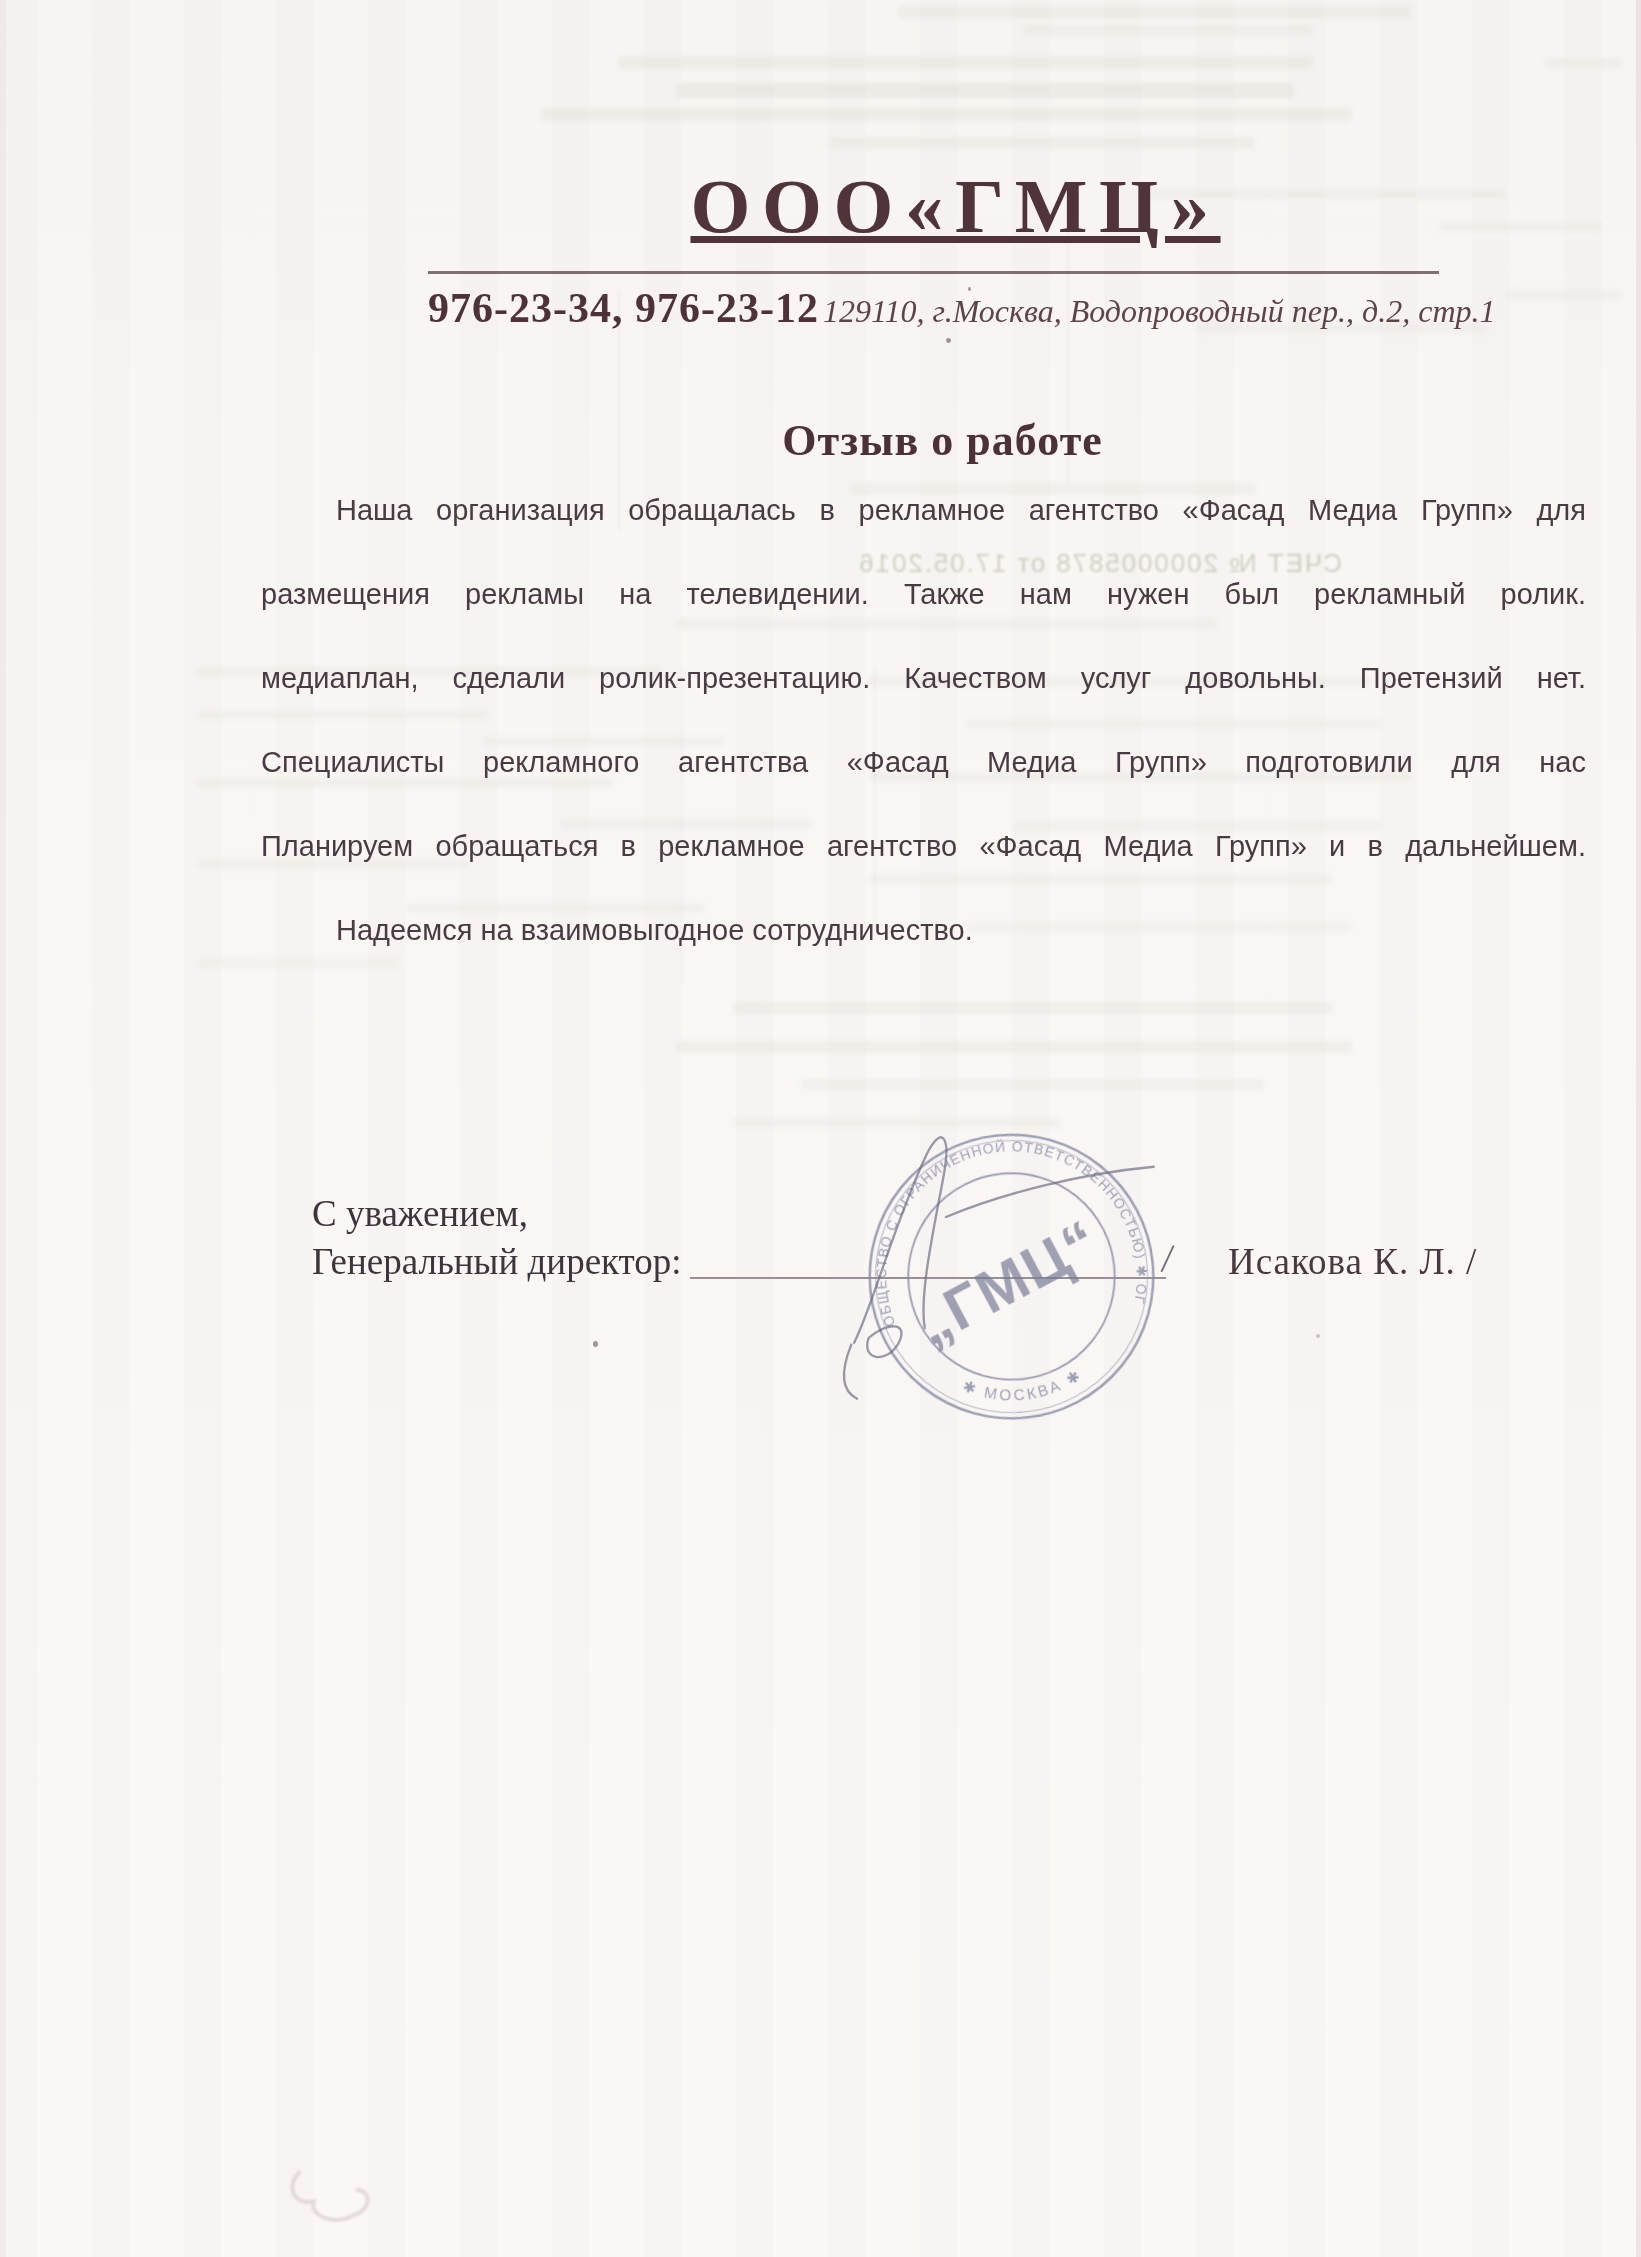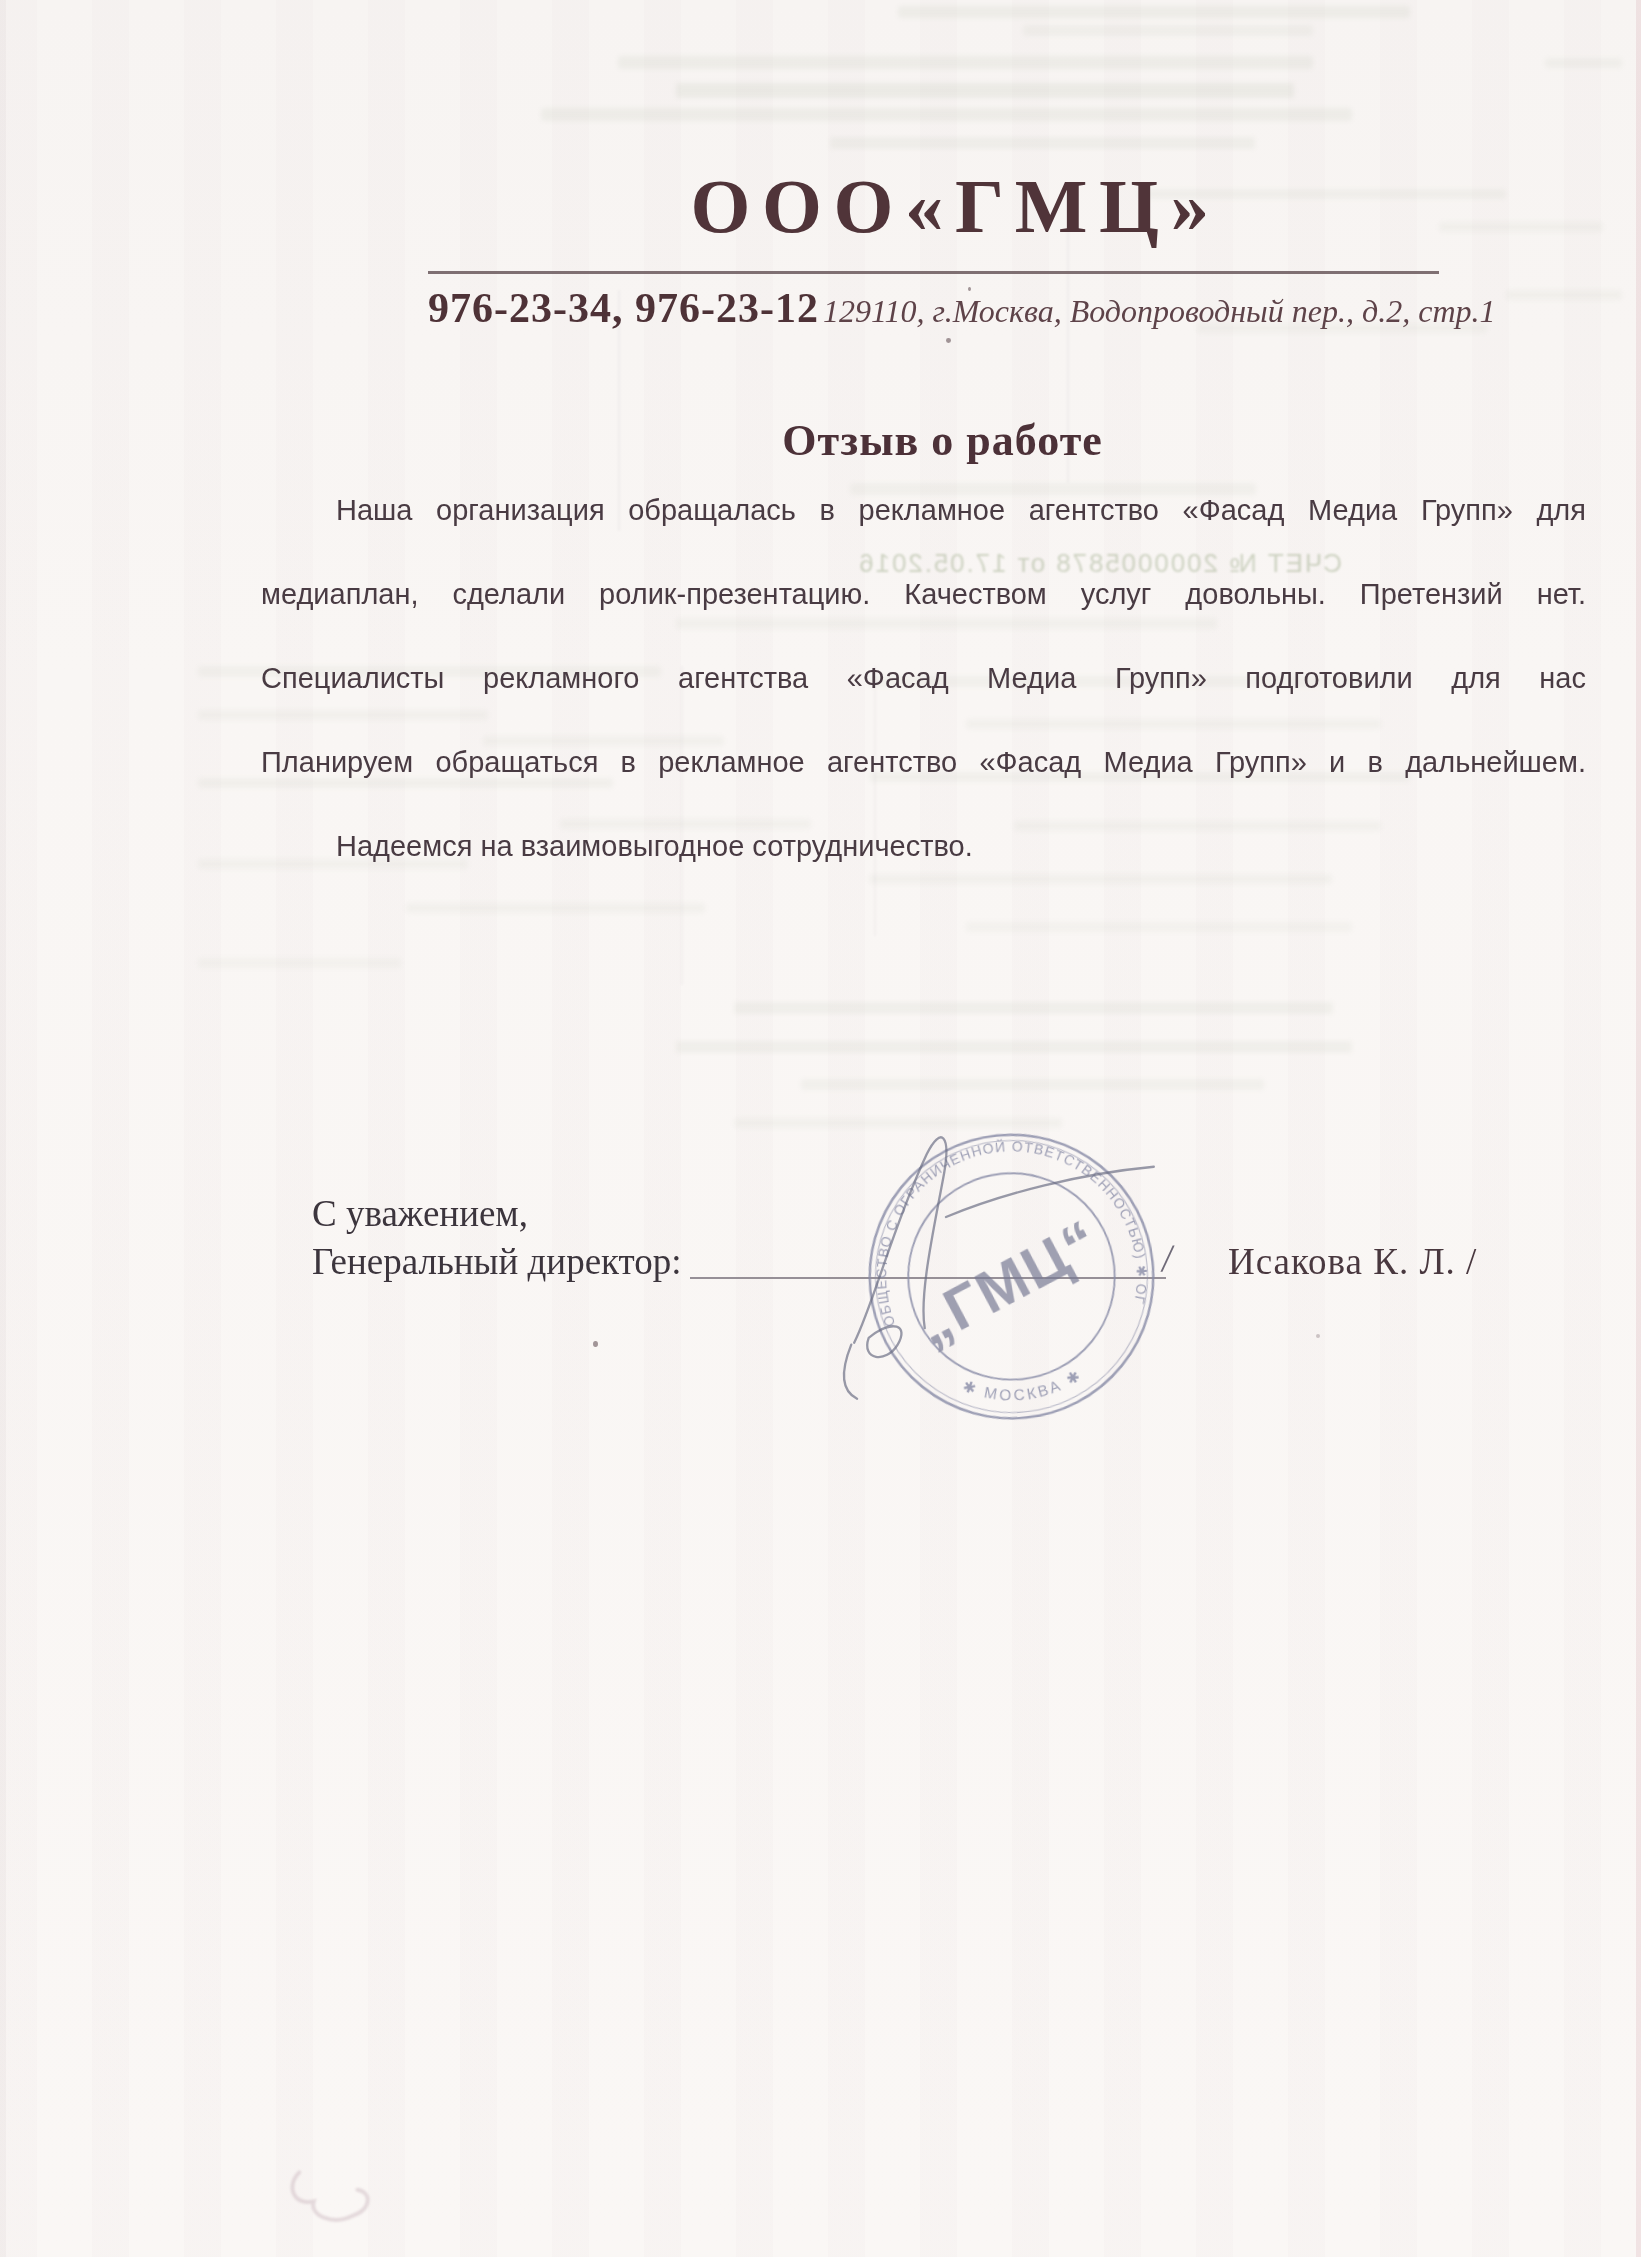--- a/index.html
+++ b/index.html
@@ -17,21 +17,21 @@
   .vline{position:absolute;background:#8d8296;filter:blur(1px);}
   .bleed-fragment{
     position:absolute;left:763px;top:548px;width:579px;
     font-family:"Liberation Sans", sans-serif;font-size:26px;letter-spacing:1.9px;
     color:rgba(140,158,118,.40);transform:scaleX(-1);filter:blur(1.1px);
     white-space:nowrap;
   }
   
   .company{
     position:absolute;left:439px;top:162px;width:1033px;text-align:center;
-    font-size:77px;font-weight:bold;letter-spacing:11.6px;color:#503439;
+    font-size:77px;font-weight:bold;letter-spacing:11.6px;color:#503439;text-decoration:underline;
   }
   .header-rule{position:absolute;left:428px;top:271px;width:1011px;height:2.9px;background:#6a585c;opacity:.85;}
   .contacts{position:absolute;left:428px;top:284px;width:1011px;text-align:center;white-space:nowrap;}
   .phones{font-size:42px;font-weight:bold;color:#4e3237;letter-spacing:1px;}
   .address{font-size:32px;color:#5e4349;font-style:italic;}
   
   .title{
     position:absolute;left:280px;top:415px;width:1325px;text-align:center;
     font-size:44px;font-weight:bold;color:#4c3138;letter-spacing:1px;
   }
@@ -101,20 +101,21 @@
   <div class="header-rule"></div>
   <div class="contacts">
     <span class="phones">976-23-34, 976-23-12</span>
     <span class="address">129110, г.Москва,  Водопроводный пер., д.2, стр.1</span>
   </div>
 
   <div class="title">Отзыв о работе</div>
 
   <div class="body-block">
     <div class="bodyline jlast indent">Наша организация обращалась в рекламное агентство «Фасад Медиа Групп» для</div>
+    <div class="bodyline jlast">размещения рекламы на телевидении. Также нам нужен был рекламный ролик.</div>
     <div class="bodyline jlast">медиаплан, сделали ролик-презентацию. Качеством услуг довольны. Претензий нет.</div>
     <div class="bodyline jlast">Специалисты рекламного агентства «Фасад Медиа Групп» подготовили для нас</div>
     <div class="bodyline jlast">Планируем обращаться в рекламное агентство «Фасад Медиа Групп» и в дальнейшем.</div>
     <div class="bodyline lastline indent">Надеемся на взаимовыгодное сотрудничество.</div>
   </div>
 
   <div class="sig-labels">
     <div>С уважением,</div>
     <div>Генеральный директор:</div>
   </div>

